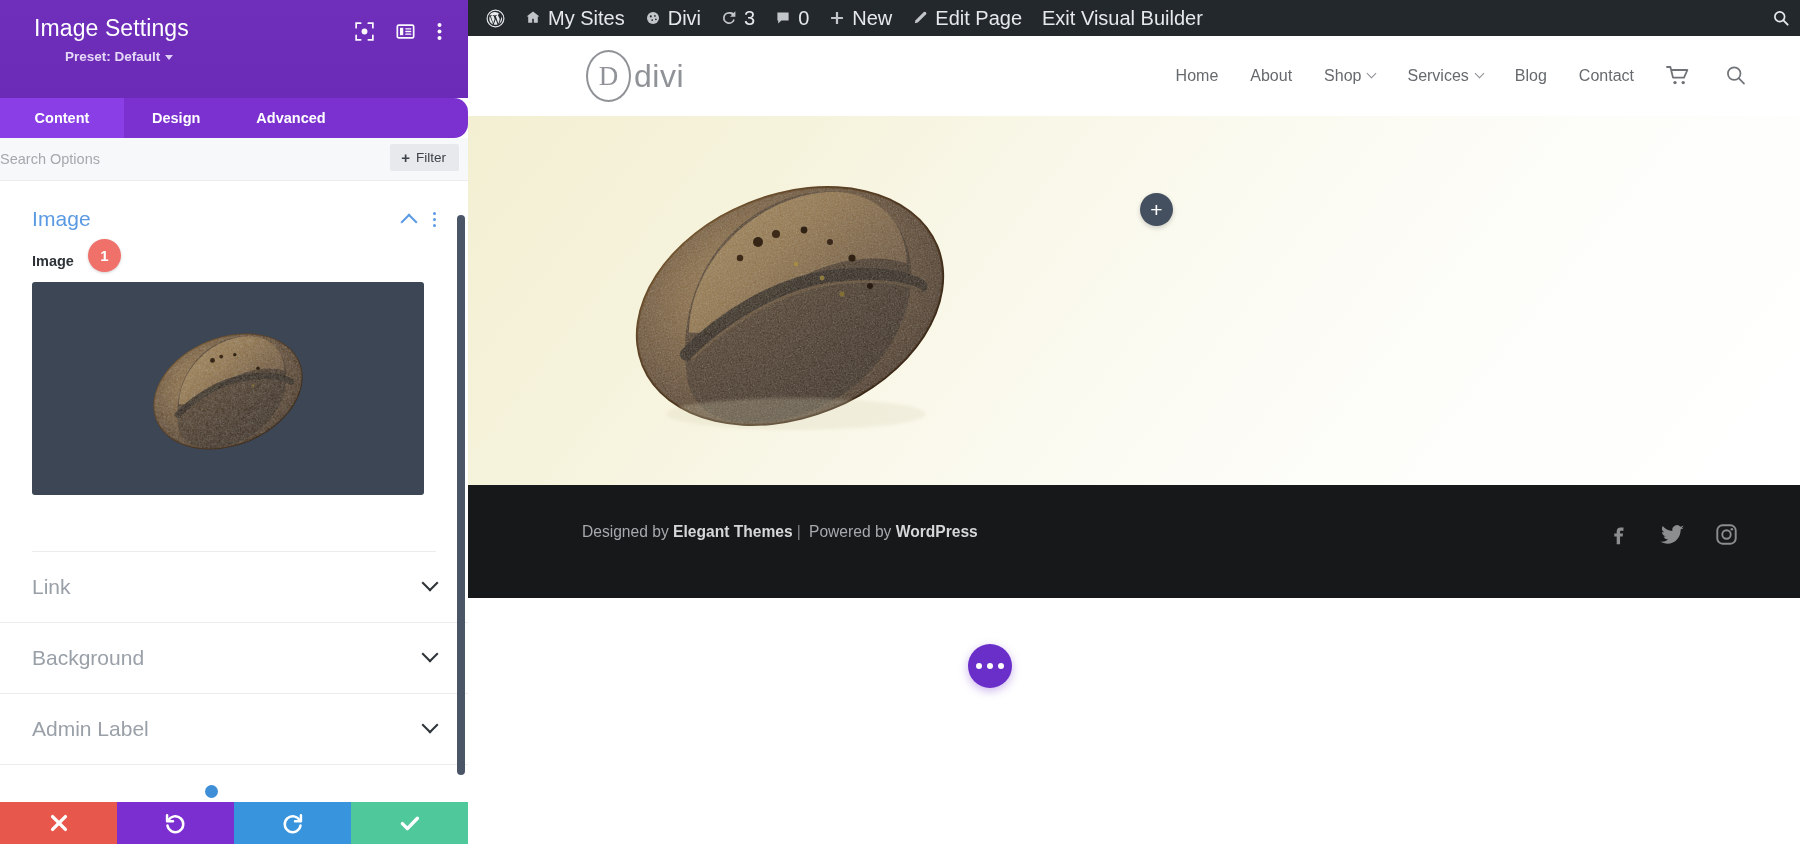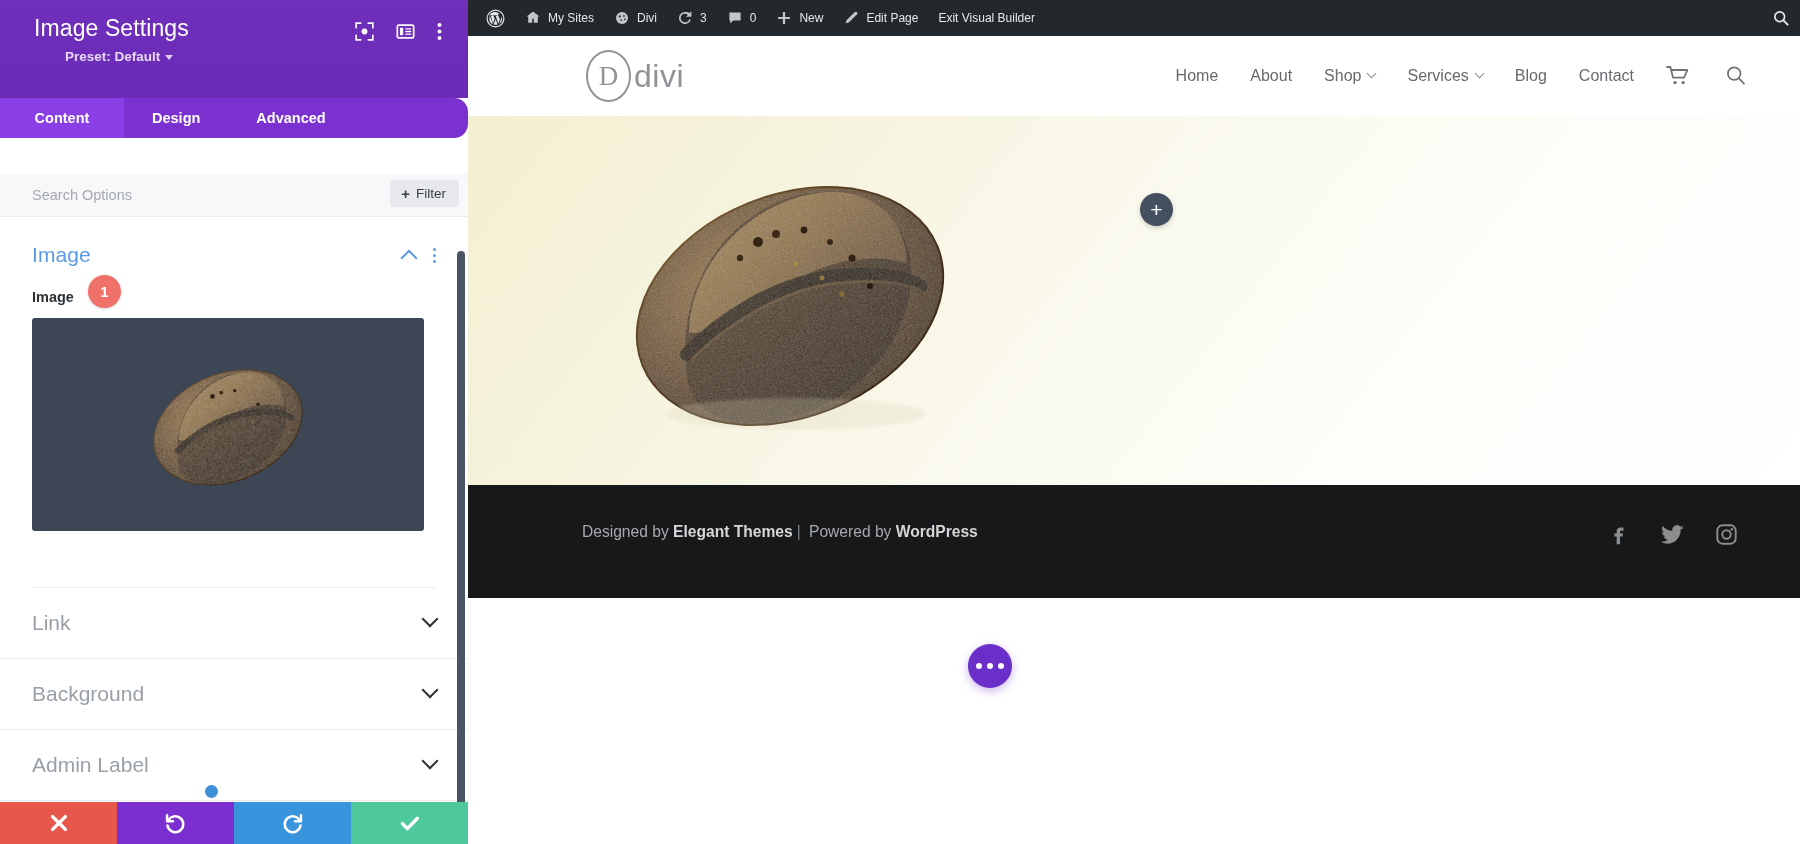--- a/index.html
+++ b/index.html
@@ -50,23 +50,22 @@
   .sb-tab {
     flex: 0 0 auto; padding: 0 28px; height: 40px; line-height: 40px;
     color: #fff; font-size: 14.5px; font-weight: bold; cursor: pointer;
     text-align: center;
   }
   .sb-tab:first-child { width: 124px; padding: 0; }
   .sb-tab.active { background: #8a3ee6; }
 
   .sb-search {
     height: 43px; background: #f7f8fa; border-bottom: 1px solid #ececee;
-    display: flex; align-items: center; padding-left: 32px; position: relative;
+    display: flex; align-items: center; position: relative;
     flex: 0 0 auto;
-    margin-top: 36px;
   }
   .sb-search-input {
     border: 0; background: transparent; outline: none; flex: 1;
     font-size: 14.5px; color: #57595c; font-family: inherit;
   }
   .sb-search-input::placeholder { color: #a5a8ad; }
   .sb-filter-btn {
     position: absolute; right: 9px; top: 6px;
     background: #e7e9ec; color: #3c4148; font-size: 13.5px;
     padding: 6px 13px 6px 11px; border-radius: 2px; cursor: pointer;
@@ -139,21 +138,21 @@
     width: 13px; height: 13px; border-radius: 50%; background: #3f8fd8;
   }
 
   
   .main {
     position: absolute; left: 468px; top: 0;
     width: 1332px; height: 844px; background: #fff; overflow: hidden;
   }
   .wp-adminbar {
     height: 36px; background: #23282d; display: flex; align-items: center;
-    color: #e6e8ea; font-size: 12px; padding: 0 0 0 8px;
+    color: #e6e8ea; font-size: 20px; padding: 0 0 0 8px;
   }
   .ab-item {
     display: flex; align-items: center; gap: 7px; height: 36px;
     padding: 0 10px; cursor: pointer; white-space: nowrap;
   }
   .ab-right { margin-left: auto; display: flex; align-items: center; }
   .avatar-sm {
     width: 19px; height: 19px; border-radius: 2px; margin-left: 8px;
     background: linear-gradient(145deg,#8d6d3f 0%,#c6a36a 40%,#6b4f2a 70%,#3a2c18 100%);
     border: 1px solid #4a4f54;

